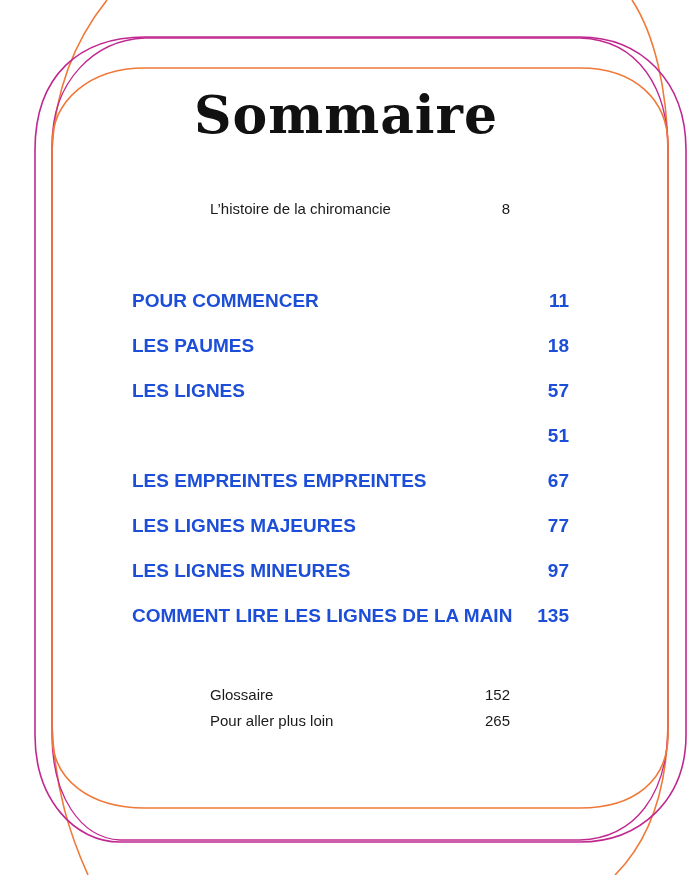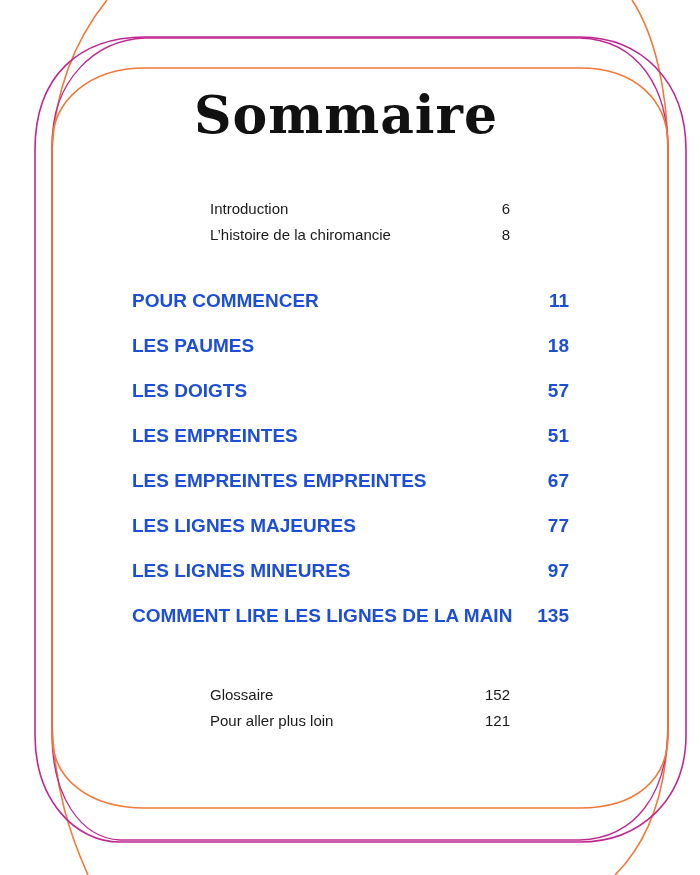--- a/index.html
+++ b/index.html
@@ -100,49 +100,43 @@
   <path d="M 35 150 C 35 75, 80 37, 145 37 L 580 37 C 640 37, 686 80, 686 150 L 686 735 C 686 800, 640 842, 580 842 L 120 842 C 75 842, 35 800, 35 735 Z" fill="none" stroke="#c0288f" stroke-width="1.6"></path>
   <path d="M 52 145 C 52 80, 95 40, 145 38 L 580 38 C 640 40, 668 90, 668 150 L 668 725 C 668 795, 635 838, 580 840 L 120 840 C 80 838, 52 795, 52 735 Z" fill="none" stroke="#c0288f" stroke-width="1.3"></path>
 
   <path d="M 52 145 C 52 100, 90 68, 145 68 L 580 68 C 635 68, 668 100, 668 145 L 668 735 C 668 780, 635 808, 580 808 L 145 808 C 90 808, 52 780, 52 735 Z" fill="none" stroke="#f0793a" stroke-width="1.6"></path>
 </svg>
 
 <h1 class="title">Sommaire</h1>
 
 <div class="toc-small" style="top:196px;">
   <div class="row">
-    <span class="lbl">Introduction</span>
-    <span class="leader"></span>
-    <span class="pg">6</span>
-  </div>
-  <div class="row">
     <span class="lbl">L’histoire de la chiromancie</span>
     <span class="leader"></span>
     <span class="pg">8</span>
   </div>
 </div>
 
 <div class="toc-main" style="top:290px;">
   <div class="row">
     <span class="lbl">POUR COMMENCER</span>
     <span class="leader"></span>
     <span class="pg">11</span>
   </div>
   <div class="row">
     <span class="lbl">LES PAUMES</span>
     <span class="leader"></span>
     <span class="pg">18</span>
   </div>
   <div class="row">
-    <span class="lbl">LES DOIGTS</span>
+    <span class="lbl">LES LIGNES</span>
     <span class="leader"></span>
     <span class="pg">57</span>
   </div>
   <div class="row">
-    <span class="lbl">LES EMPREINTES</span>
     <span class="leader"></span>
     <span class="pg">51</span>
   </div>
   <div class="row">
     <span class="lbl">LES EMPREINTES EMPREINTES</span>
     <span class="leader"></span>
     <span class="pg">67</span>
   </div>
   <div class="row">
     <span class="lbl">LES LIGNES MAJEURES</span>
@@ -163,15 +157,15 @@
 
 <div class="toc-small" style="top:682px;">
   <div class="row">
     <span class="lbl">Glossaire</span>
     <span class="leader"></span>
     <span class="pg">152</span>
   </div>
   <div class="row">
     <span class="lbl">Pour aller plus loin</span>
     <span class="leader"></span>
-    <span class="pg">121</span>
+    <span class="pg">265</span>
   </div>
 </div>
 
 </body></html>

